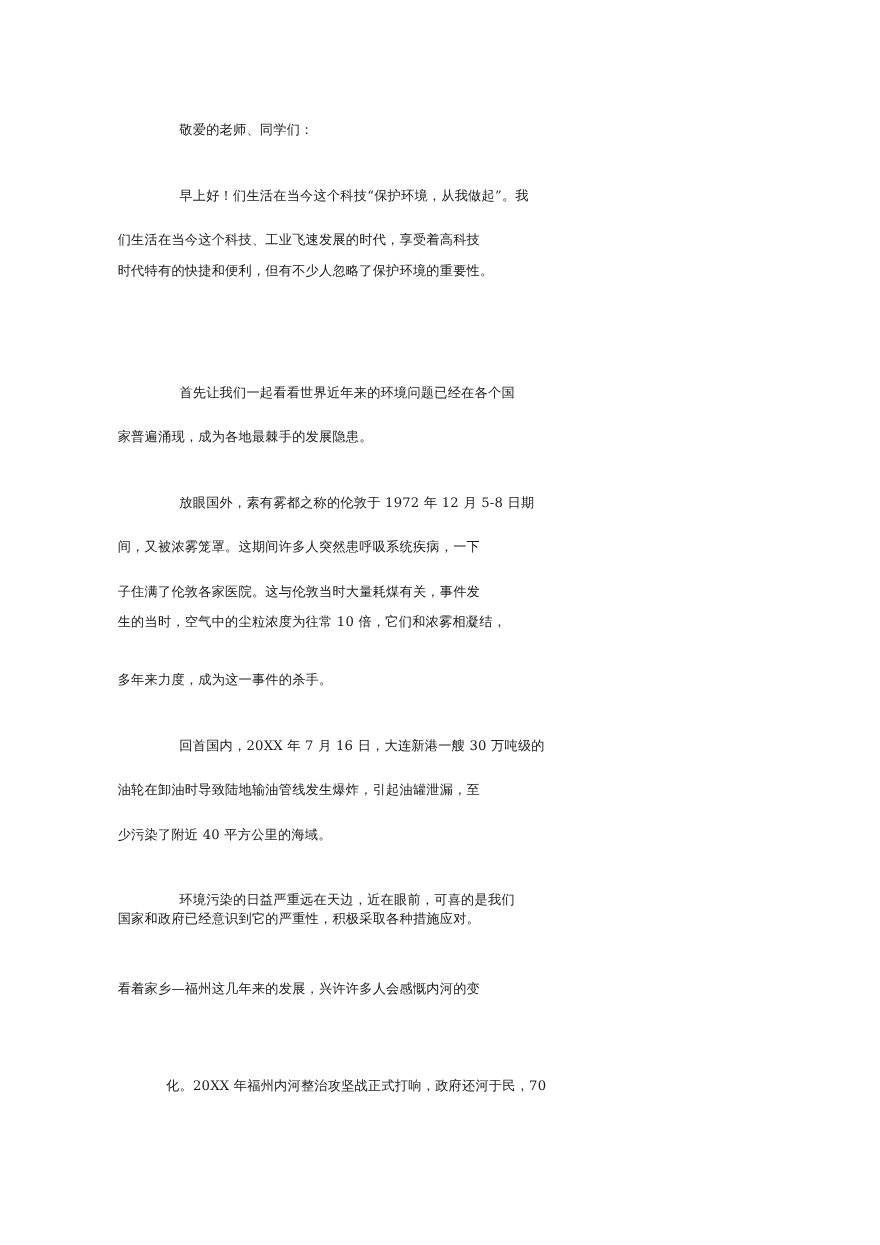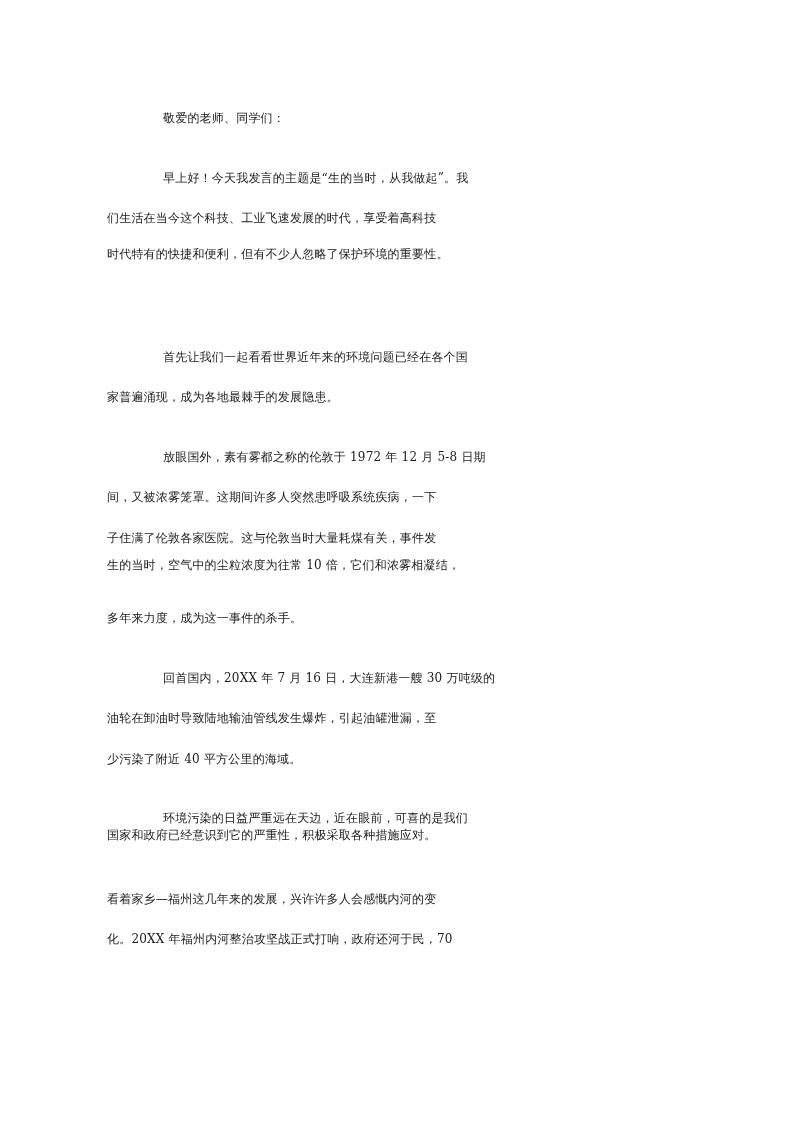--- a/index.html
+++ b/index.html
@@ -34,35 +34,35 @@
     }
     .indent { left: 163px; }
   </style>
 </head>
 <body>
 
 <div class="page">
 
   <div class="line indent" style="top:104px;">敬爱的老师、同学们：</div>
 
-  <div class="line indent" style="top:164px;">早上好！今天我发言的主题是“生的当时，从我做起”。我</div>
+  <div class="line indent" style="top:164px;">早上好！们生活在当今这个科技“保护环境，从我做起”。我</div>
   <div class="line" style="top:204px;">们生活在当今这个科技、工业飞速发展的时代，享受着高科技</div>
-  <div class="line" style="top:240px;">时代特有的快捷和便利，但有不少人忽略了保护环境的重要性。</div>
+  <div class="line" style="top:232px;">时代特有的快捷和便利，但有不少人忽略了保护环境的重要性。</div>
 
   <div class="line indent" style="top:343px;">首先让我们一起看看世界近年来的环境问题已经在各个国</div>
   <div class="line" style="top:383px;">家普遍涌现，成为各地最棘手的发展隐患。</div>
 
   <div class="line indent" style="top:443px;">放眼国外，素有雾都之称的伦敦于 1972 年 12 月 5-8 日期</div>
   <div class="line" style="top:483px;">间，又被浓雾笼罩。这期间许多人突然患呼吸系统疾病，一下</div>
   <div class="line" style="top:524px;">子住满了伦敦各家医院。这与伦敦当时大量耗煤有关，事件发</div>
   <div class="line" style="top:545px;margin-top:6px;">生的当时，空气中的尘粒浓度为往常 10 倍，它们和浓雾相凝结，</div>
   <div class="line" style="top:604px;">多年来力度，成为这一事件的杀手。</div>
 
   <div class="line indent" style="top:664px;">回首国内，20XX 年 7 月 16 日，大连新港一艘 30 万吨级的</div>
   <div class="line" style="top:704px;">油轮在卸油时导致陆地输油管线发生爆炸，引起油罐泄漏，至</div>
   <div class="line" style="top:745px;">少污染了附近 40 平方公里的海域。</div>
 
   <div class="line indent" style="top:804px;">环境污染的日益严重远在天边，近在眼前，可喜的是我们</div>
   <div class="line" style="top:821px;">国家和政府已经意识到它的严重性，积极采取各种措施应对。</div>
   <div class="line" style="top:885px;">看着家乡—福州这几年来的发展，兴许许多人会感慨内河的变</div>
-  <div class="line" style="top:925px;">化。20XX 年福州内河整治攻坚战正式打响，政府还河于民，70</div>
+  <div class="line" style="top:973px;margin-left:44px;">化。20XX 年福州内河整治攻坚战正式打响，政府还河于民，70</div>
 
 </div>
 
 </body></html>

